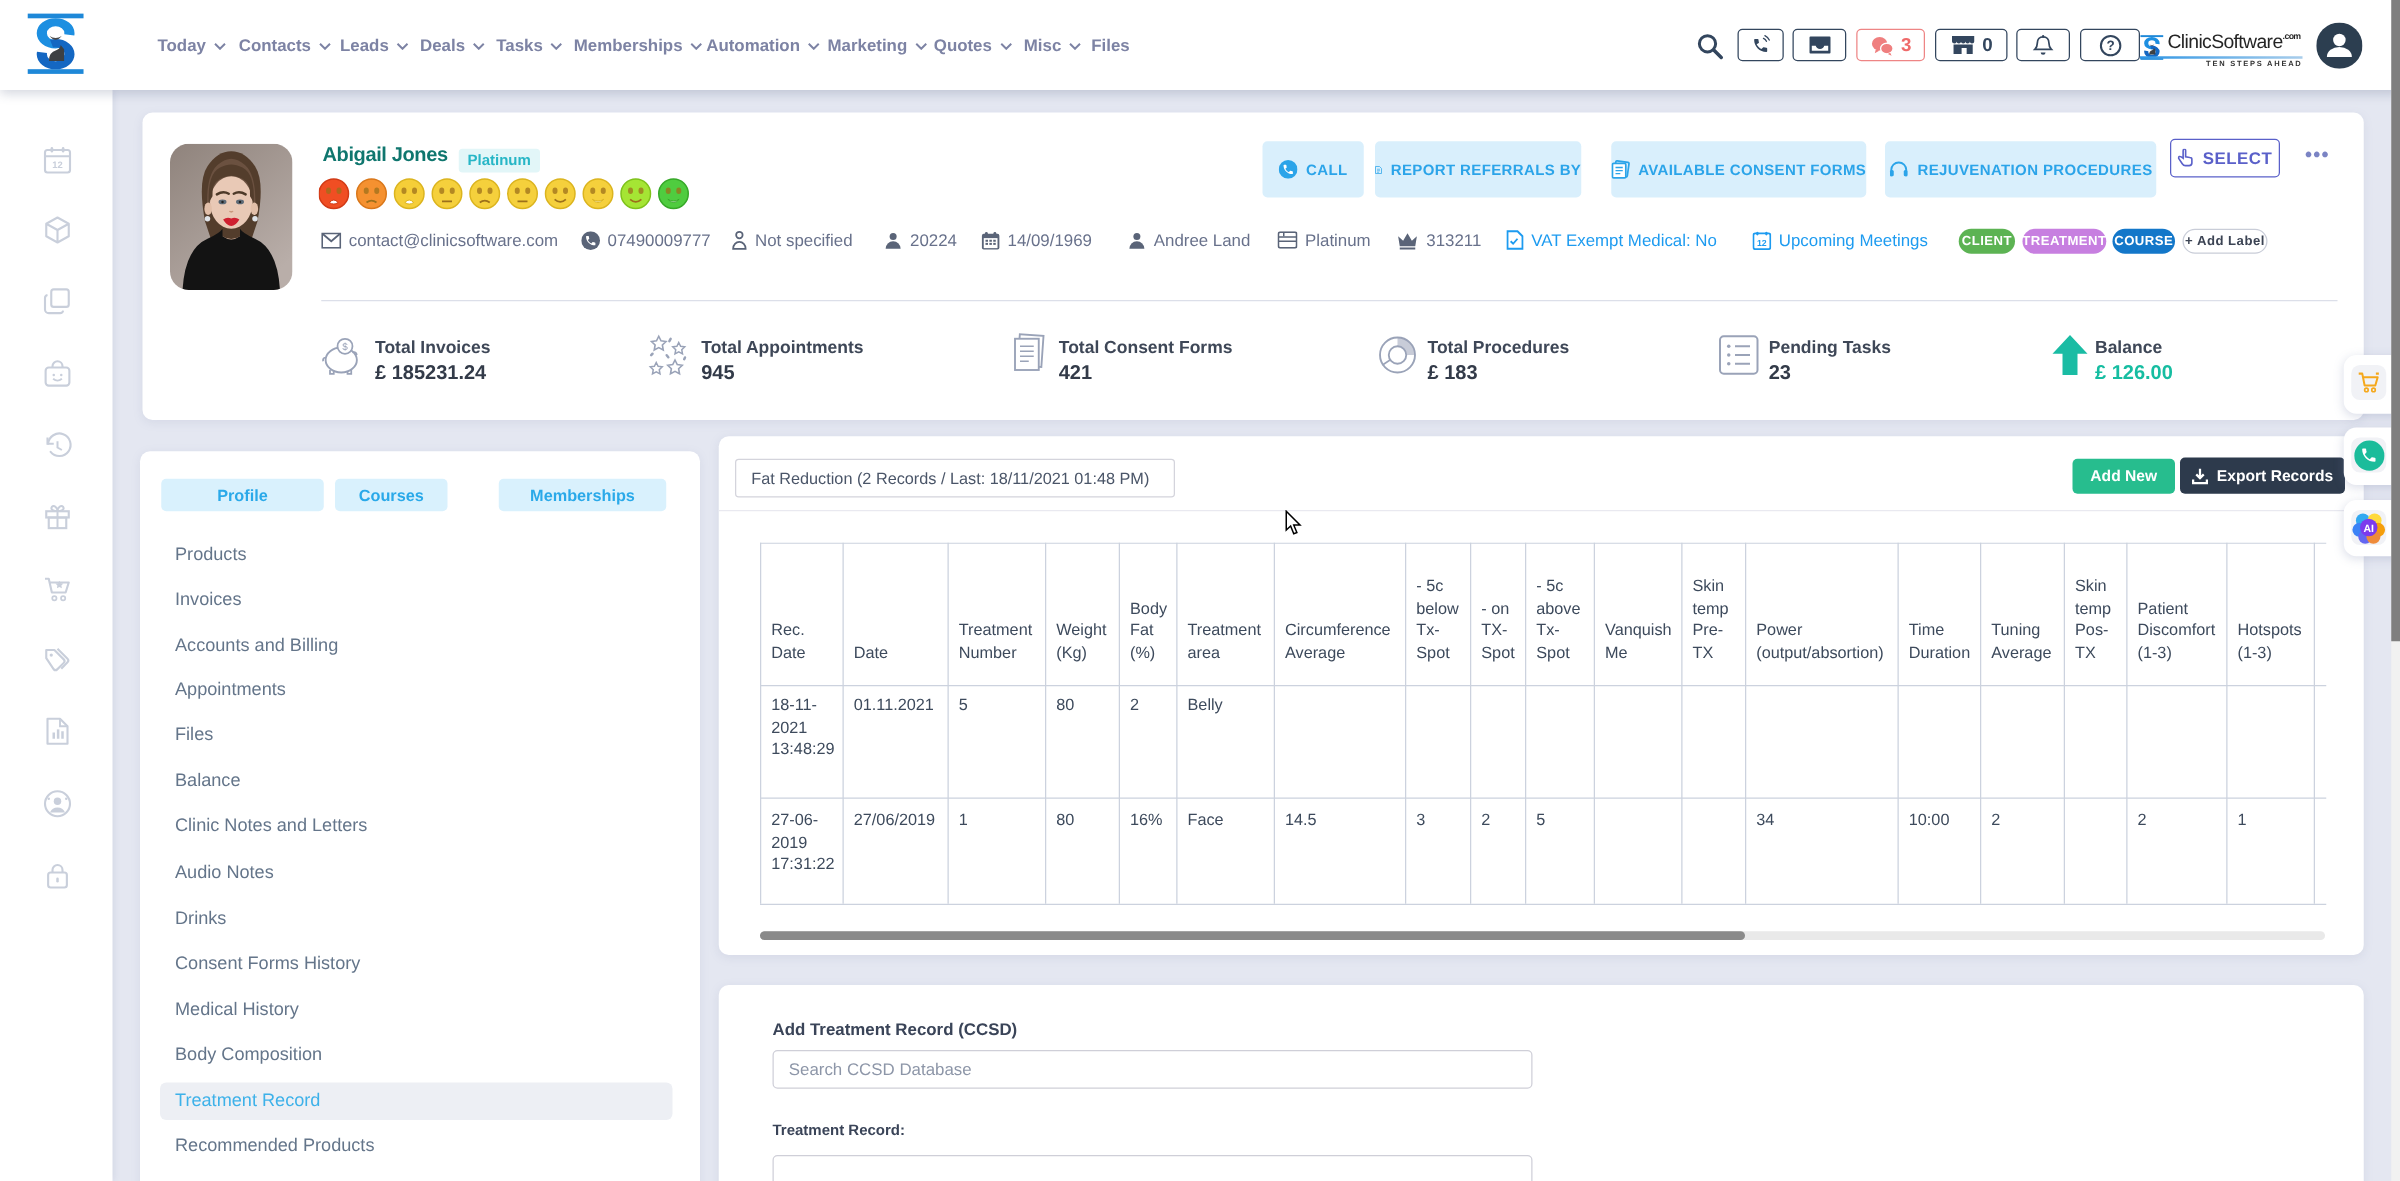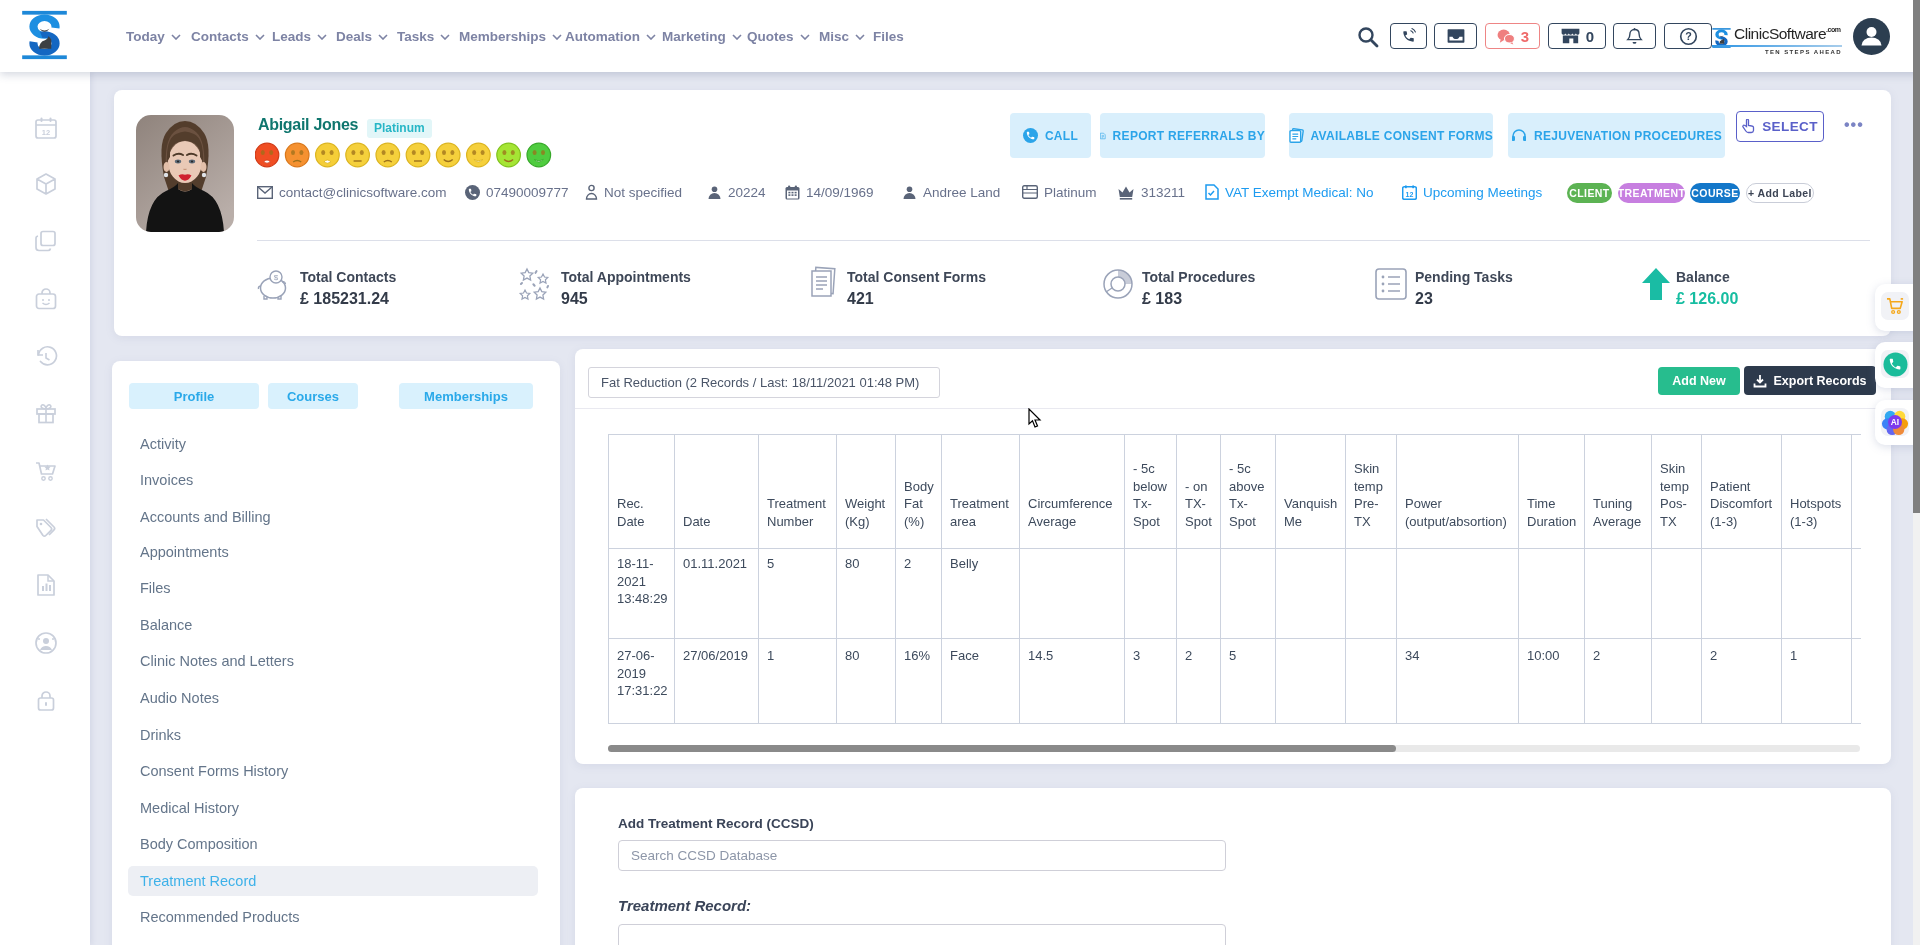--- a/index.html
+++ b/index.html
@@ -51,21 +51,21 @@
 #tblwrap { position:absolute; left:33px; top:85px; width:1256px; height:290px; overflow:hidden; }
 .gl { position:absolute; background:#ccd2de; }
 .gtxt { position:absolute; font-size:13px; color:#3d4a5c; line-height:17.5px; }
 #hscroll { position:absolute; left:33px; top:396px; width:1252px; height:7px; background:#e9e9e9; border-radius:4px; }
 #hthumb { position:absolute; left:0; top:0; width:788px; height:7px; background:#8a8a8a; border-radius:4px; }
 
 
 #bcard { left:575px; top:788px; width:1316px; height:190px; }
 #bcard .h { position:absolute; left:43px; top:28px; font-size:13.5px; font-weight:bold; color:#3a4458; }
 #ccsd { position:absolute; left:43px; top:52px; width:608px; height:31px; border:1px solid #cfcfd8; border-radius:4px; color:#8d96a8; font-size:13.5px; line-height:29px; padding-left:12px; }
-#trlabel { position:absolute; left:43px; top:109px; font-size:15px; font-weight:bold; color:#3a4458;font-style:italic; }
+#trlabel { position:absolute; left:43px; top:109px; font-size:12px; font-weight:bold; color:#3a4458; }
 #trarea { position:absolute; left:43px; top:136px; width:608px; height:60px; border:1px solid #cfcfd8; border-radius:4px; background:#fff; }
 
 
 .fwidget { position:absolute; left:1875px; width:45px; background:#fff; border-radius:10px 0 0 10px; box-shadow:0 2px 8px rgba(120,130,170,.25); }
 .fwin { position:absolute; left:6px; top:8px; width:28px; height:28px; background:#f1f2f6; border-radius:7px; display:flex; align-items:center; justify-content:center; }
 
 
 #sbar { position:absolute; left:1913px; top:0; width:7px; height:945px; background:#f1f1f1; z-index:50; }
 #sthumb { position:absolute; left:0; top:0; width:7px; height:513px; background:#7f7f7f; }
 </style>
@@ -451,21 +451,21 @@
   <div style="position:absolute;left:1622px;top:21px;width:88px;height:31px;border:1.4px solid #5a60c9;border-radius:4px;color:#5a60c9;font-size:13.5px;font-weight:bold;letter-spacing:.4px;display:flex;align-items:center;justify-content:center;gap:7px;">
     <svg width="13" height="16" viewBox="0 0 13 16">
         <path d="M4.5 1.5 v6 l-1.5 -1 q-2 -1 -2.2 1 l3 4.5 q1 1.5 2.5 1.5 h3 q2 0 2.2 -2 v-3 q0 -1.5 -1.7 -1.5 l-3.3 -.5 v-5 q0 -1.3 -1 -1.3 t-1 1.3 z" fill="none" stroke="#5a60c9" stroke-width="1.3"></path>
       </svg>
     SELECT
   </div>
   <div style="position:absolute;left:1730px;top:26px;color:#7b84c4;font-size:16px;font-weight:bold;letter-spacing:1px;">•••</div>
   <div id="divider"></div>
   
   <div class="stat" style="left:186px;">
-      <div class="lab">Total Contacts</div>
+      <div class="lab">Total Invoices</div>
       <div class="val">£ 185231.24</div>
     </div>
   <div class="stat" style="left:447px;">
       <div class="lab">Total Appointments</div>
       <div class="val">945</div>
     </div>
   <div class="stat" style="left:733px;">
       <div class="lab">Total Consent Forms</div>
       <div class="val">421</div>
     </div>
@@ -515,21 +515,21 @@
         <circle cx="9" cy="24" r="1.4" fill="#9aa3b8"></circle>
         <path d="M14 10 h12 M14 17 h12 M14 24 h12" stroke="#9aa3b8" stroke-width="1.5"></path>
       </svg></div><div style="position: absolute; left: 1524px; top: 176px;"><svg width="36" height="36" viewBox="0 0 36 36">
         <path d="M18 2 L32 17 L24 17 L24 34 L12 34 L12 17 L4 17 Z" fill="#1abca4"></path>
       </svg></div></div>
 
 <div class="card" id="lpanel">
   <div class="tab" style="left:17px;width:130px;">Profile</div>
   <div class="tab" style="left:156px;width:90px;">Courses</div>
   <div class="tab" style="left:287px;width:134px;">Memberships</div>
-  <div class="litem" style="top:68px;">Activity</div>
+  <div class="litem" style="top:68px;">Products</div>
   <div class="litem" style="top:104px;">Invoices</div>
   <div class="litem" style="top:141px;">Accounts and Billing</div>
   <div class="litem" style="top:176px;">Appointments</div>
   <div class="litem" style="top:212px;">Files</div>
   <div class="litem" style="top:249px;">Balance</div>
   <div class="litem" style="top:285px;">Clinic Notes and Letters</div>
   <div class="litem" style="top:322px;">Audio Notes</div>
   <div class="litem" style="top:359px;">Drinks</div>
   <div class="litem" style="top:395px;">Consent Forms History</div>
   <div class="litem" style="top:432px;">Medical History</div>

